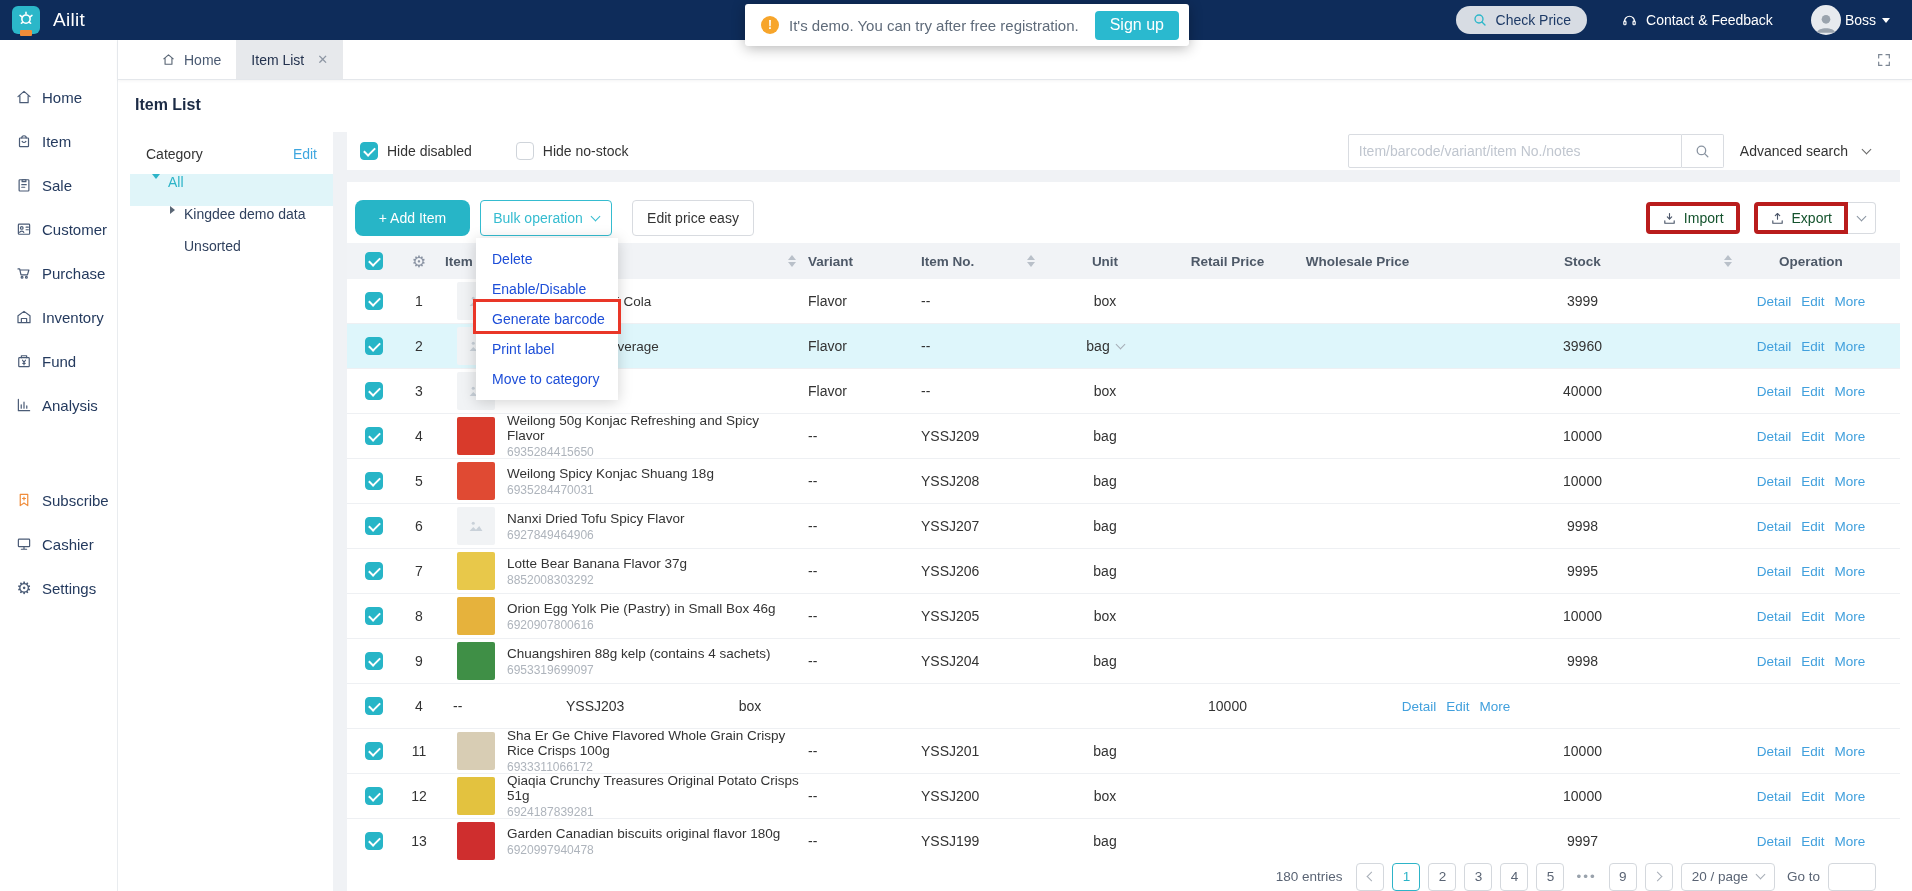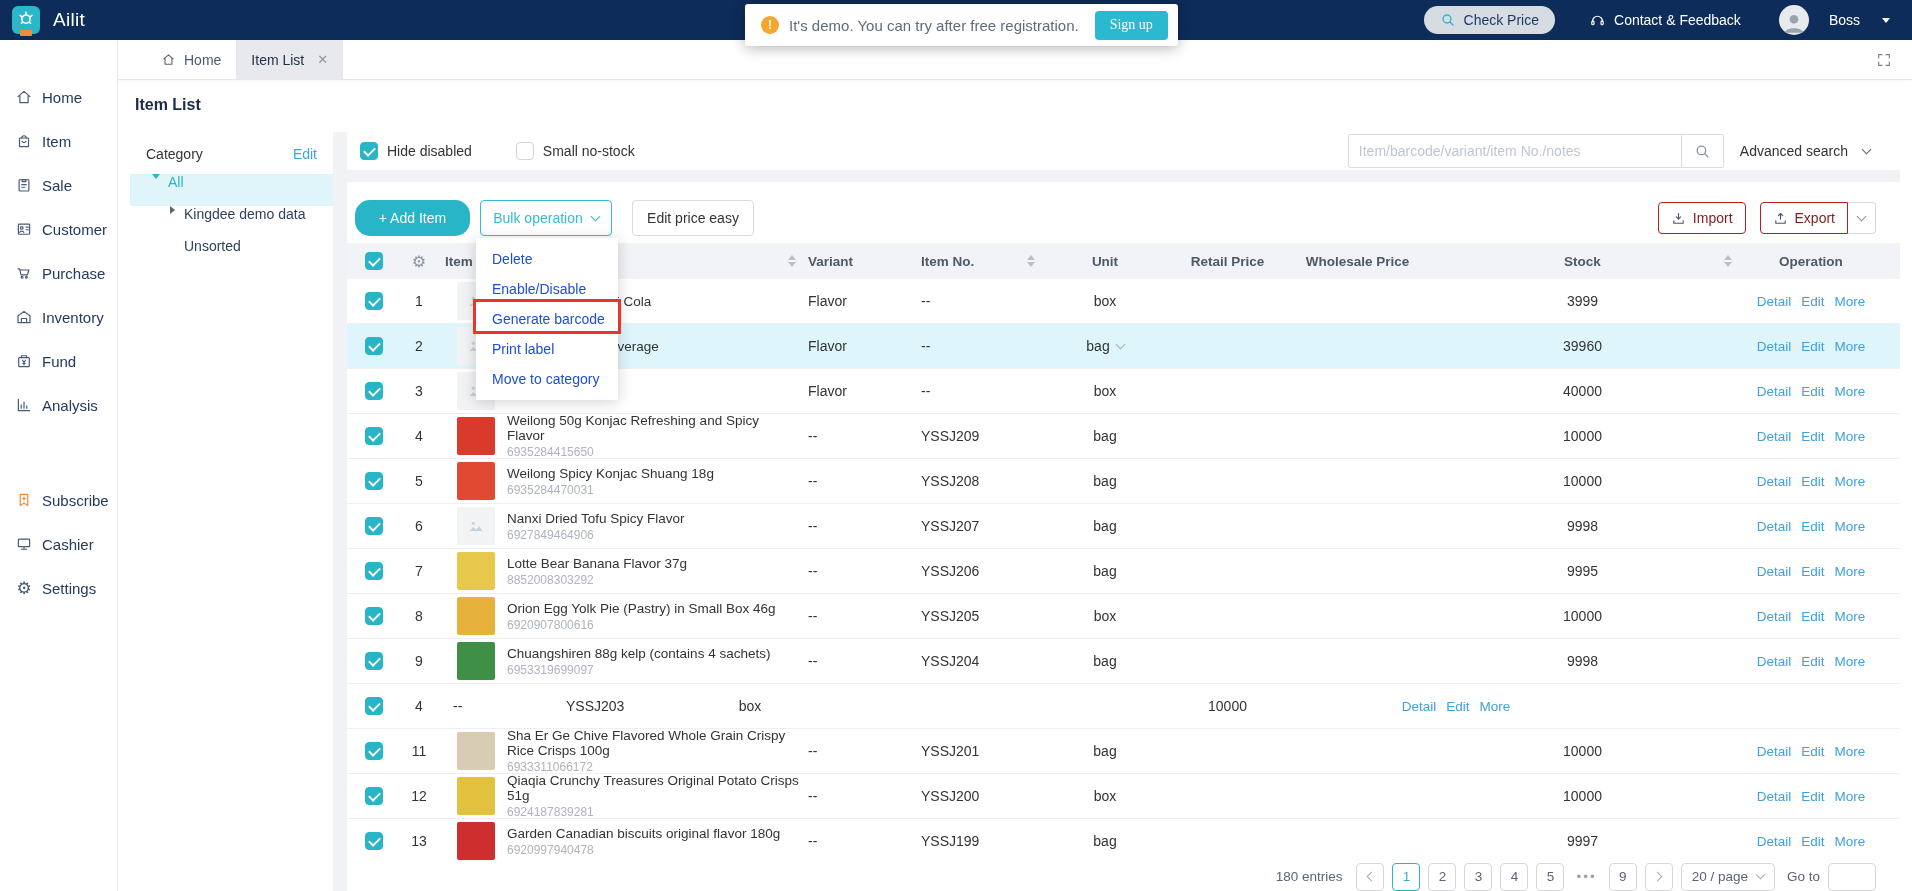--- a/index.html
+++ b/index.html
@@ -8,29 +8,29 @@
   svg{display:block}
 
   
   .topbar{position:absolute;left:0;top:0;width:100%;height:40px;background:#0e2c5a;display:flex;align-items:center;z-index:30}
   .logo{width:28px;height:28px;border-radius:6px;background:#2bb7c9;margin-left:12px;position:relative;display:flex;align-items:center;justify-content:center}
   .logo .ribbon{position:absolute;left:8px;bottom:-2px;width:12px;height:6px;background:#f08c3a;border-radius:1px}
   .brand{color:#fff;font-size:19px;margin-left:13px;letter-spacing:.3px}
   .topbar-right{margin-left:auto;display:flex;align-items:center;margin-right:22px}
   .check-pill{height:28px;border-radius:14px;background:#d7dce3;color:#1d3a66;display:flex;align-items:center;gap:8px;padding:0 16px;cursor:pointer}
   .contact{color:#fff;display:flex;align-items:center;gap:8px;margin-left:34px;cursor:pointer}
-  .usr{display:flex;align-items:center;margin-left:38px;gap:20px;color:#fff;cursor:pointer}
+  .usr{display:flex;align-items:center;margin-left:38px;gap:4px;color:#fff;cursor:pointer}
   .avatar{width:30px;height:30px;border-radius:50%;background:#e7eaee;display:flex;align-items:flex-end;justify-content:center;overflow:hidden;color:#9aa3ad}
   .tri-dn-w{width:0;height:0;border-left:4px solid transparent;border-right:4px solid transparent;border-top:5px solid #fff;margin-left:2px}
 
   
   .banner{position:absolute;left:745px;top:4px;height:42px;background:#fff;border-radius:3px;box-shadow:0 2px 14px rgba(0,0,0,.3);display:flex;align-items:center;z-index:40;padding:0 10px 0 16px}
   .warn{width:18px;height:18px;border-radius:50%;background:#f7a52b;color:#fff;font-weight:bold;font-size:12px;display:flex;align-items:center;justify-content:center;flex:none}
   .banner-text{color:#5f6b7a;font-size:15px;margin:0 16px 0 10px;white-space:nowrap}
-  .signup{background:#2ab9cf;color:#fff;border:none;height:29px;padding:0 15px;border-radius:4px;font-size:14px;cursor:pointer;font-family:Liberation Serif, serif}
+  .signup{background:#2ab9cf;color:#fff;border:none;height:29px;padding:0 15px;border-radius:4px;font-size:16px;cursor:pointer;font-family:Liberation Sans, sans-serif}
 
   
   .sidebar{position:absolute;left:0;top:40px;width:118px;bottom:0;background:#fff;border-right:1px solid #e9ecef;padding-top:35px}
   .side-item{height:44px;display:flex;align-items:center;gap:9px;padding-left:15px;color:#243a5e;font-size:15px;cursor:pointer}
   .side-item .ic{color:#4a5b76;display:flex;width:18px;justify-content:center}
   .side-item.accent .ic{color:#f08c3a}
   .side-spacer{height:51px}
 
   
   .tabstrip{position:absolute;left:118px;top:40px;right:0;height:40px;background:#fff;border-bottom:1px solid #e4e7eb;box-shadow:0 1px 3px rgba(30,40,60,.05);display:flex;align-items:stretch;z-index:5}
@@ -61,25 +61,25 @@
   .filter-item{display:flex;align-items:center;gap:9px;cursor:pointer}
   .filter-item + .filter-item{margin-left:44px}
   .search-group{position:absolute;right:30px;top:2px;display:flex;align-items:center}
   .search-input{width:334px;height:34px;border:1px solid #d9dce1;border-radius:2px 0 0 2px;padding:0 10px;font-size:14px;color:#333;outline:none;font-family:inherit}
   .search-input::placeholder{color:#c0c6cf}
   .search-btn{width:42px;height:34px;border:1px solid #d9dce1;border-left:none;background:#fff;display:flex;align-items:center;justify-content:center;cursor:pointer;color:#8a94a1;border-radius:0 2px 2px 0}
   .adv{display:flex;align-items:center;gap:15px;margin-left:16px;color:#333;cursor:pointer}
 
   
   .mainpanel{position:absolute;left:229px;top:102px;width:1553px;bottom:0;background:#fff}
-  .btn-add{position:absolute;left:8px;top:18px;width:115px;height:36px;background:#27b5c7;color:#fff;border:none;border-radius:15px;font-size:14px;cursor:pointer;font-family:inherit}
+  .btn-add{position:absolute;left:8px;top:18px;width:115px;height:36px;background:#27b5c7;color:#fff;border:none;border-radius:8px;font-size:14px;cursor:pointer;font-family:inherit}
   .btn-bulk{position:absolute;left:133px;top:18px;width:132px;height:36px;background:#fff;color:#35bcd0;border:1px solid #35bcd0;border-radius:4px;display:flex;align-items:center;justify-content:center;gap:9px;cursor:pointer;font-size:14px}
   .btn-editprice{position:absolute;left:285px;top:18px;width:122px;height:36px;background:#fff;color:#333;border:1px solid #d8dbe0;border-radius:4px;cursor:pointer;font-size:14px;font-family:inherit}
   .impexp{position:absolute;right:24px;top:20px;display:flex;align-items:center}
-  .btn-io{height:32px;border:1px solid #b91c1c;background:#fff;display:flex;align-items:center;gap:7px;padding:0 12px;cursor:pointer;color:#7f1d1d;border-radius:4px;font-size:14px}
+  .btn-io{height:32px;border:4px solid #b91c1c;background:#fff;display:flex;align-items:center;gap:7px;padding:0 12px;cursor:pointer;color:#14532d;border-radius:4px;font-size:14px}
   .btn-io.exp{border-radius:4px 0 0 4px;margin-left:14px}
   .io-caret{width:28px;height:32px;border:1px solid #d8dbe0;border-left:none;border-radius:0 4px 4px 0;display:flex;align-items:center;justify-content:center;cursor:pointer;color:#8a94a1;background:#fff}
 
   
   .thead{position:absolute;left:0;top:61px;right:0;height:36px;background:#f1f3f6;display:flex;align-items:center;padding-left:18px;color:#4e5968;font-weight:bold;font-size:13.5px}
   .tbody{position:absolute;left:0;top:97px;right:0;height:582px;overflow:hidden}
   .tr{height:45px;display:flex;align-items:center;padding-left:18px;border-bottom:1px solid #eef0f3;background:#fff}
   .tr.hl{background:#def6fb}
   .c-check{width:28px;display:flex;align-items:center}
   .c-num{width:52px;text-align:center;color:#333;display:flex;justify-content:center}
@@ -321,21 +321,21 @@
   <div class="vgutter"></div>
   <div class="hgutter"></div>
 
   <div class="filterpanel">
     <div class="filter-item">
       <span class="cb on"></span>
       <span>Hide disabled</span>
     </div>
     <div class="filter-item">
       <span class="cb"></span>
-      <span>Small no-stock</span>
+      <span>Hide no-stock</span>
     </div>
     <div class="search-group">
       <input class="search-input" placeholder="Item/barcode/variant/item No./notes" style="">
       <span class="search-btn">
         <svg viewBox="0 0 24 24" width="17" height="17" fill="none" stroke="currentColor" stroke-width="1.8" stroke-linecap="round">
             <circle cx="10.5" cy="10.5" r="6"></circle>
             <path d="M15 15l4.5 4.5"></path>
           </svg>
       </span>
       <span class="adv">

